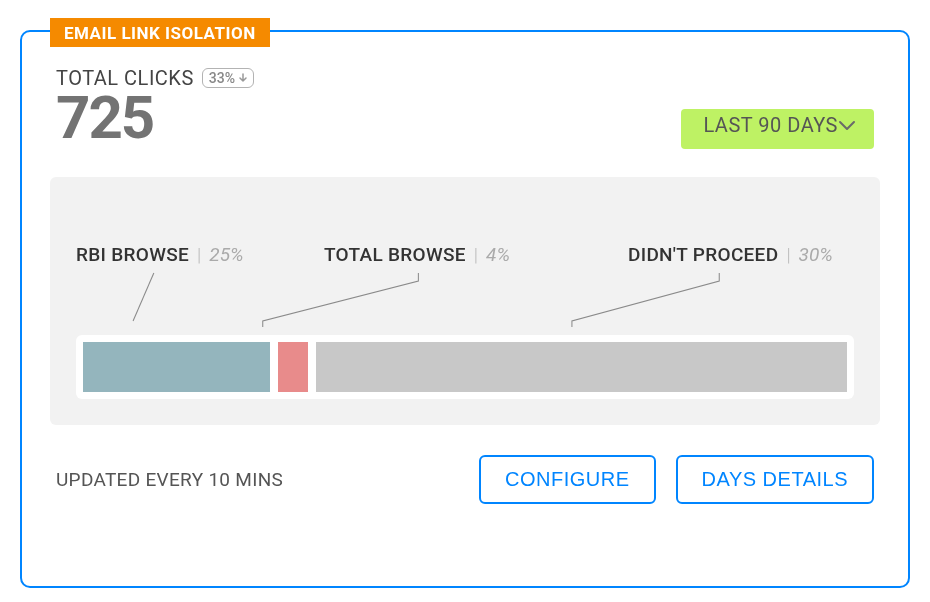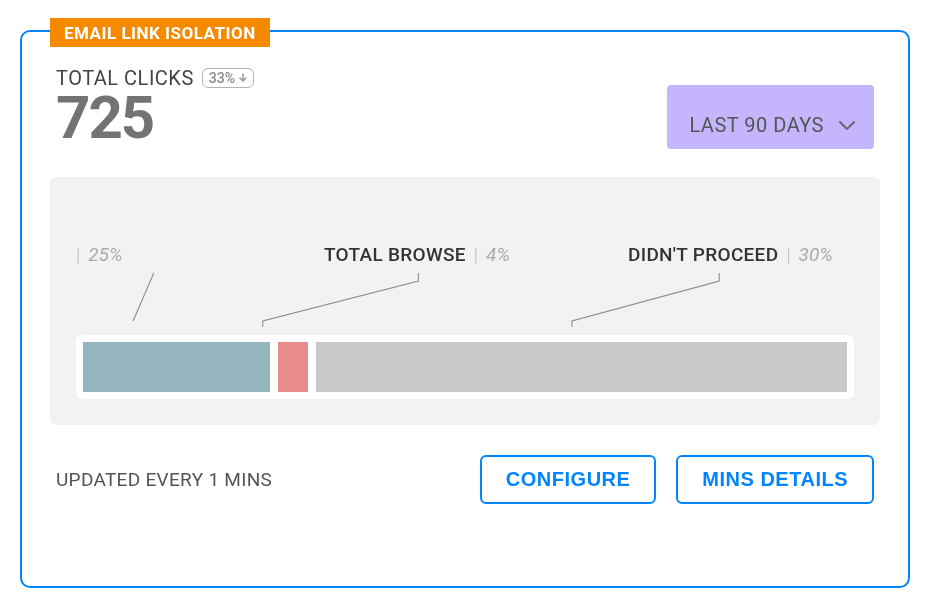--- a/index.html
+++ b/index.html
@@ -62,26 +62,25 @@
   .badge svg { display: block; }
   .total-value {
     font-size: 60px;
     font-weight: 700;
     color: #737373;
     line-height: 1.05;
     letter-spacing: -2px;
     margin-top: -4px;
   }
   .period-select {
-    background: #c4b5fd;
+    background: #bef264;
     border-radius: 4px;
-    padding: 28px 18px 12px 22px;
+    padding: 4px 18px 12px 22px;
     display: inline-flex;
     align-items: center;
-    gap: 14px;
     cursor: pointer;
     margin-top: 4px;
   }
   .period-select span {
     font-size: 20px;
     color: #555;
     letter-spacing: 0.5px;
   }
   .period-select svg { display: block; }
 
@@ -153,21 +152,21 @@
   }
   .actions {
     display: flex;
     gap: 20px;
   }
   .btn {
     border: 2px solid #0085ff;
     color: #0085ff;
     background: #fff;
     font-size: 20px;
-    font-weight: 700;
+    font-weight: 400;
     letter-spacing: 0.5px;
     padding: 11px 24px;
     border-radius: 6px;
     cursor: pointer;
   }
 </style>
 </head>
 <body>
 
 <div class="card">
@@ -193,20 +192,21 @@
       <svg width="18" height="12" viewBox="0 0 18 12">
         <path d="M2 3 L9 10 L16 3" stroke="#6a6a6a" stroke-width="2" fill="none" stroke-linecap="round" stroke-linejoin="round"></path>
       </svg>
     </div>
   </div>
 
   <div class="chart-area">
 
     <div class="legend-row">
       <div class="legend-item" style="left:0px">
+        <span class="legend-name">RBI BROWSE</span>
         <span class="legend-sep">|</span>
         <span class="legend-pct">25%</span>
       </div>
       <div class="legend-item" style="left:248px">
         <span class="legend-name">TOTAL BROWSE</span>
         <span class="legend-sep">|</span>
         <span class="legend-pct">4%</span>
       </div>
       <div class="legend-item" style="left:552px">
         <span class="legend-name">DIDN'T PROCEED</span>
@@ -225,20 +225,20 @@
     </svg>
 
     <div class="bar-wrap">
       <div class="bar-seg" style="flex:25; background:#94b5bd"></div>
       <div class="bar-seg" style="flex:4; background:#e88b8b"></div>
       <div class="bar-seg" style="flex:71; background:#c8c8c8"></div>
     </div>
   </div>
 
   <div class="footer">
-    <div class="updated">UPDATED EVERY 1 MINS</div>
+    <div class="updated">UPDATED EVERY 10 MINS</div>
     <div class="actions">
       <button class="btn">CONFIGURE</button>
-      <button class="btn">MINS DETAILS</button>
+      <button class="btn">DAYS DETAILS</button>
     </div>
   </div>
 
 </div>
 
 </body></html>

